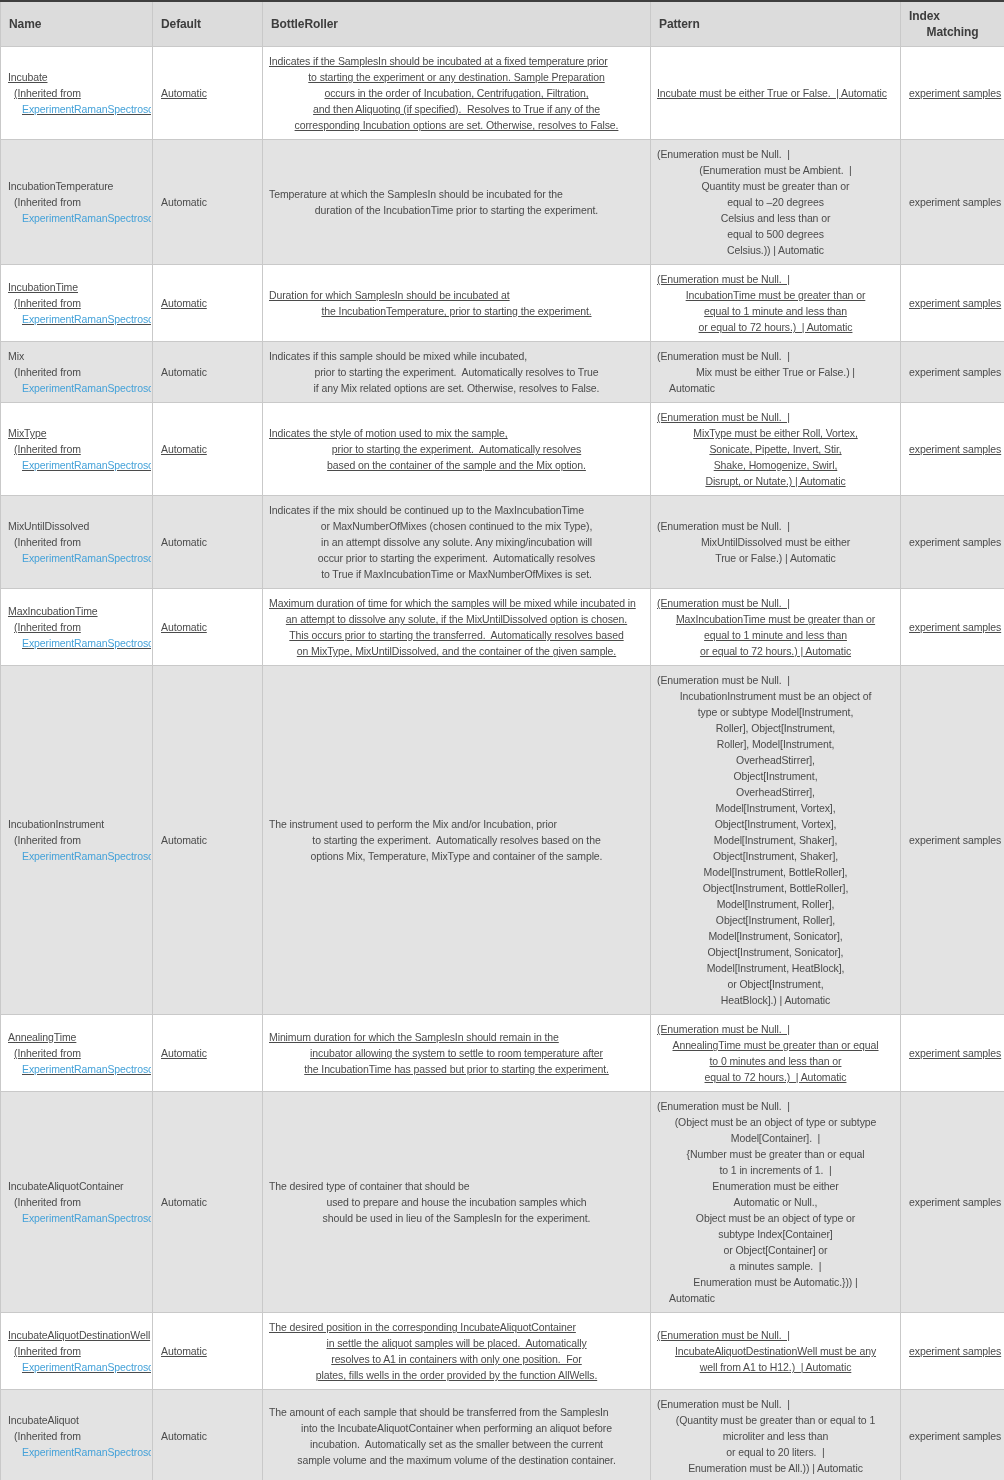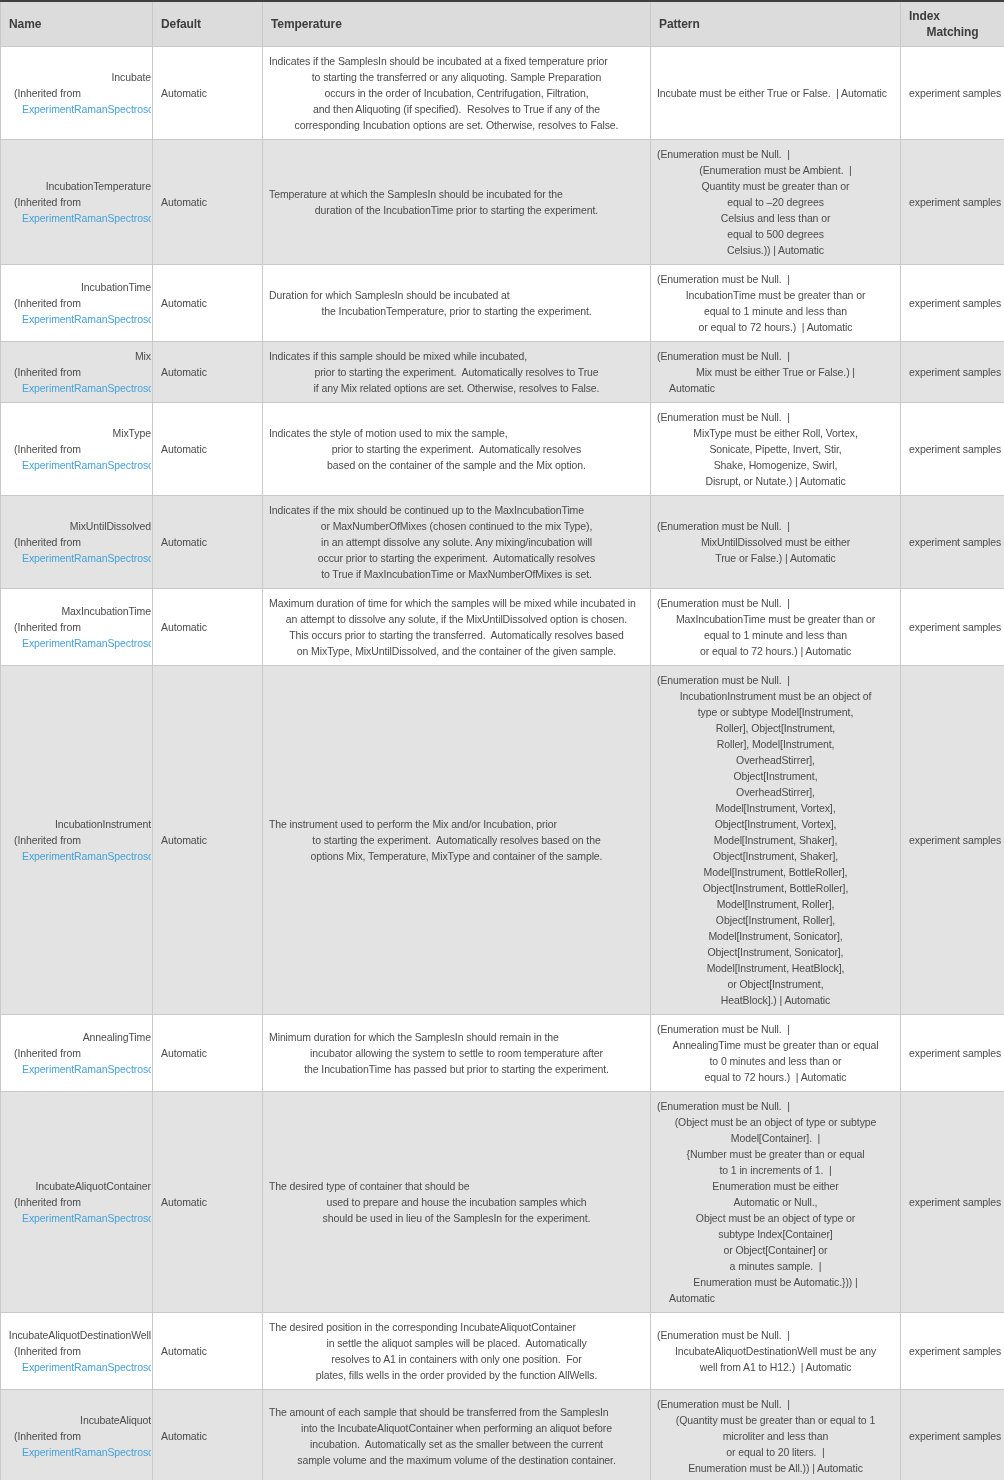--- a/index.html
+++ b/index.html
@@ -40,27 +40,27 @@
   thead th{
     background:var(--header-bg);
     color:var(--header-text);
     font-size:12px;
     font-weight:bold;
     text-align:left;
     height:45px;
     padding:6px 8px;
   }
   tr.shaded td{background:var(--shade-bg);}
-  tr.plain td{background:var(--row-bg);}
+  tr.plain td{background:var(--row-bg);text-decoration:underline;}
   .ln{white-space:pre-wrap;}
   .ln.first{text-align:left;}
   .ln.cont{text-align:center;}
   .ln.last-auto{text-align:left;padding-left:12px;}
   td.name-cell{padding:6px 1px 6px 7px;}
-  .opt-name{white-space:nowrap;overflow:hidden;text-align:right;}
+  .opt-name{white-space:nowrap;overflow:hidden;}
   .inherited{padding-left:6px;white-space:nowrap;overflow:hidden;}
   .inherit-link{
     padding-left:14px;
     color:var(--link);
     white-space:nowrap;
     overflow:hidden;
     cursor:pointer;
   }
   td.default-cell,td.index-cell{white-space:nowrap;}
   td.desc-cell,td.pattern-cell{padding:6px 6px;}
@@ -78,42 +78,42 @@
   </colgroup>
   <thead>
     <tr>
       <th>
           <div class="ln first">Name</div>
         </th>
       <th>
           <div class="ln first">Default</div>
         </th>
       <th>
-          <div class="ln first">Temperature</div>
+          <div class="ln first">BottleRoller</div>
         </th>
       <th>
           <div class="ln first">Pattern</div>
         </th>
       <th>
           <div class="ln first">Index</div>
           <div class="ln cont">Matching</div>
         </th>
     </tr>
   </thead>
   <tbody>
       <tr class="plain">
         <td class="name-cell">
           <div class="opt-name">Incubate</div>
           <div class="inherited">(Inherited from</div>
           <div class="inherit-link">ExperimentRamanSpectroscopy</div>
         </td>
         <td class="default-cell">Automatic</td>
         <td class="desc-cell">
           <div class="ln first">Indicates if the SamplesIn should be incubated at a fixed temperature prior</div>
-          <div class="ln cont">to starting the transferred or any aliquoting. Sample Preparation</div>
+          <div class="ln cont">to starting the experiment or any destination. Sample Preparation</div>
           <div class="ln cont">occurs in the order of Incubation, Centrifugation, Filtration,</div>
           <div class="ln cont">and then Aliquoting (if specified).  Resolves to True if any of the</div>
           <div class="ln cont">corresponding Incubation options are set. Otherwise, resolves to False.</div>
         </td>
         <td class="pattern-cell">
           <div class="ln first">Incubate must be either True or False.  | Automatic</div>
         </td>
         <td class="index-cell">experiment samples</td>
       </tr>
       <tr class="shaded">

